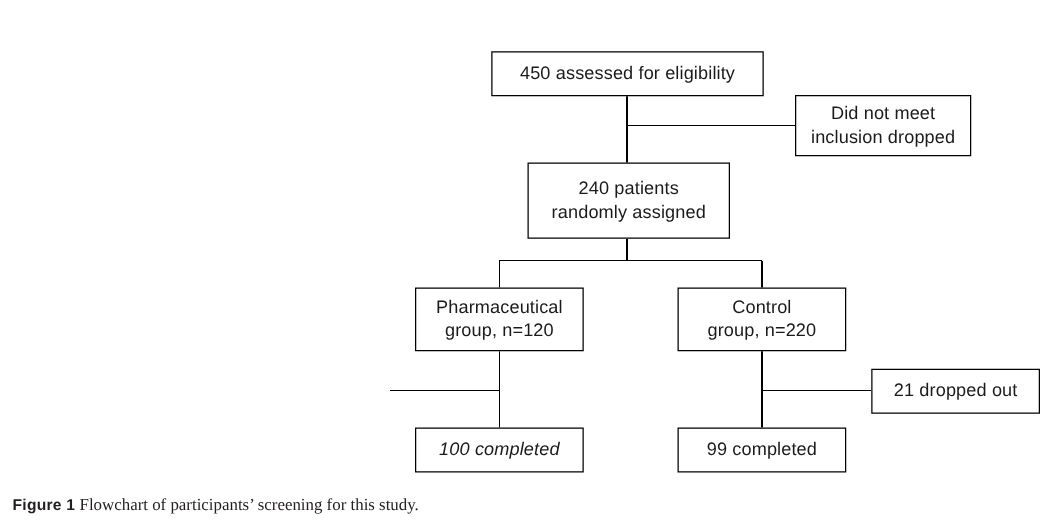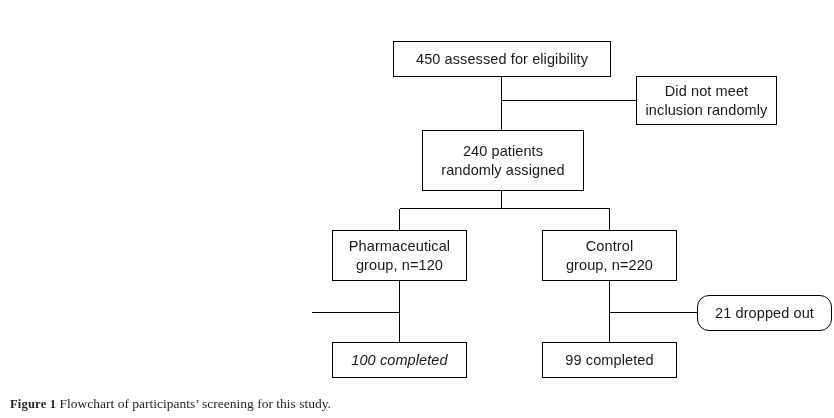--- a/index.html
+++ b/index.html
@@ -58,38 +58,38 @@
     white-space: pre-line;
     padding: 0 4px;
   }
 
   .node-assessed        { left: 393px; top: 41px;  width: 218px; height: 36px; }
   .node-excluded        { left: 636px; top: 76px;  width: 141px; height: 49px; }
   .node-randomized      { left: 422px; top: 130px; width: 162px; height: 61px; }
   .node-group-pharma    { left: 332px; top: 230px; width: 135px; height: 51px; }
   .node-group-control   { left: 542px; top: 230px; width: 135px; height: 51px; }
   .node-dropped-pharma  { left: 177px; top: 295px; width: 135px; height: 36px; }
-  .node-dropped-control { left: 697px; top: 295px; width: 135px; height: 36px; border-radius: 12px; }
+  .node-dropped-control { left: 697px; top: 295px; width: 135px; height: 36px; }
   .node-completed-pharma{ left: 332px; top: 342px; width: 135px; height: 36px; font-style: italic; }
   .node-completed-control{ left: 542px; top: 342px; width: 135px; height: 36px; }
 
   
   .caption {
     position: absolute;
     left: 10px;
     top: 396px;
     width: 814px;
     font-family: "Liberation Serif", serif;
     font-size: 13px;
     line-height: 1.2;
     color: #231f20;
     white-space: nowrap;
   }
   .caption-label {
-    font-family: Liberation Serif, serif;
+    font-family: Liberation Sans, sans-serif;
     font-weight: bold;
     font-size: 12.5px;
     letter-spacing: 0.2px;
   }
   .caption-text {
     font-family: "Liberation Serif", serif;
     font-size: 13.5px;
   }
 </style>
 </head>
@@ -115,21 +115,21 @@
         <path d="M 312 312.5 L 399.5 312.5"></path>
 
         <path d="M 609.5 281 L 609.5 342"></path>
         <path d="M 609.5 312.5 L 697 312.5"></path>
       </g>
     </svg>
 
     <div class="node node-assessed">450 assessed for eligibility</div>
 
     <div class="node node-excluded">Did not meet
-inclusion randomly</div>
+inclusion dropped</div>
 
     <div class="node node-randomized">240 patients
 randomly assigned</div>
 
     <div class="node node-group-pharma">Pharmaceutical
 group, n=120</div>
 
     <div class="node node-group-control">Control
 group, n=220</div>
 

